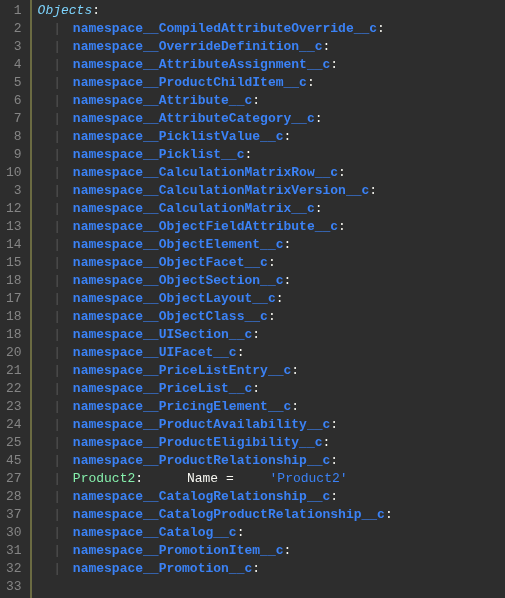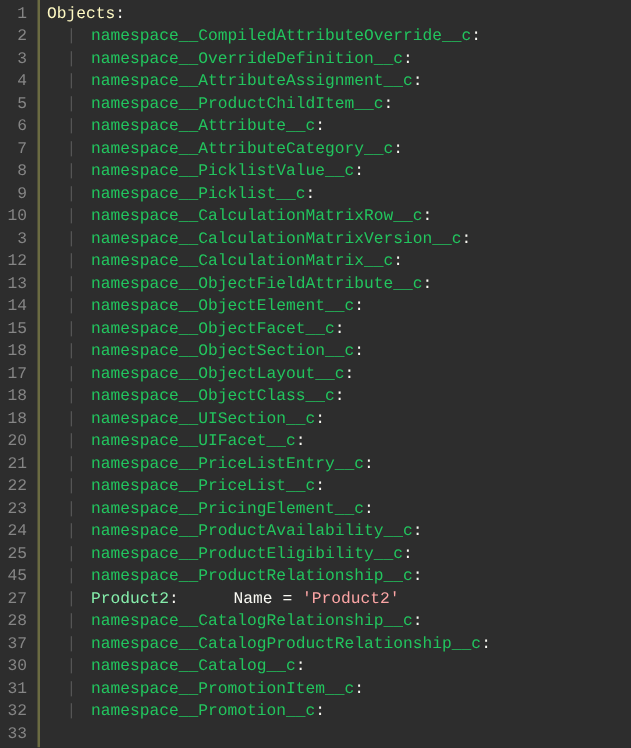--- a/index.html
+++ b/index.html
@@ -33,27 +33,27 @@
   }
   .code {
     padding: 2px 0 2px 6px;
     white-space: pre;
     flex: 1 1 auto;
     overflow: hidden;
   }
   .line {
     height: 18px;
   }
-  .key-root { color: #fef9c3; }
-  .key-ns   { color: #22c55e; }
+  .key-root { color: #7dd3fc; font-style: italic; }
+  .key-ns   { color: #3b82f6; font-weight: bold; }
   .key-plain{ color: #86efac; }
   .colon    { color: #f8f8f2; }
   .pipe     { color: #555; padding: 0 4px 0 0; }
   .eq       { color: #f8f8f2; }
-  .string   { color: #fca5a5; }
+  .string   { color: #3b82f6; margin-left: 28px; }
   .valname  { color: #f8f8f2; margin-left: 36px; }
 </style>
 </head>
 <body>
 
 <div class="editor">
   <div class="gutter" id="gutter">
       <span class="ln">1</span>
       <span class="ln">2</span>
       <span class="ln">3</span>

